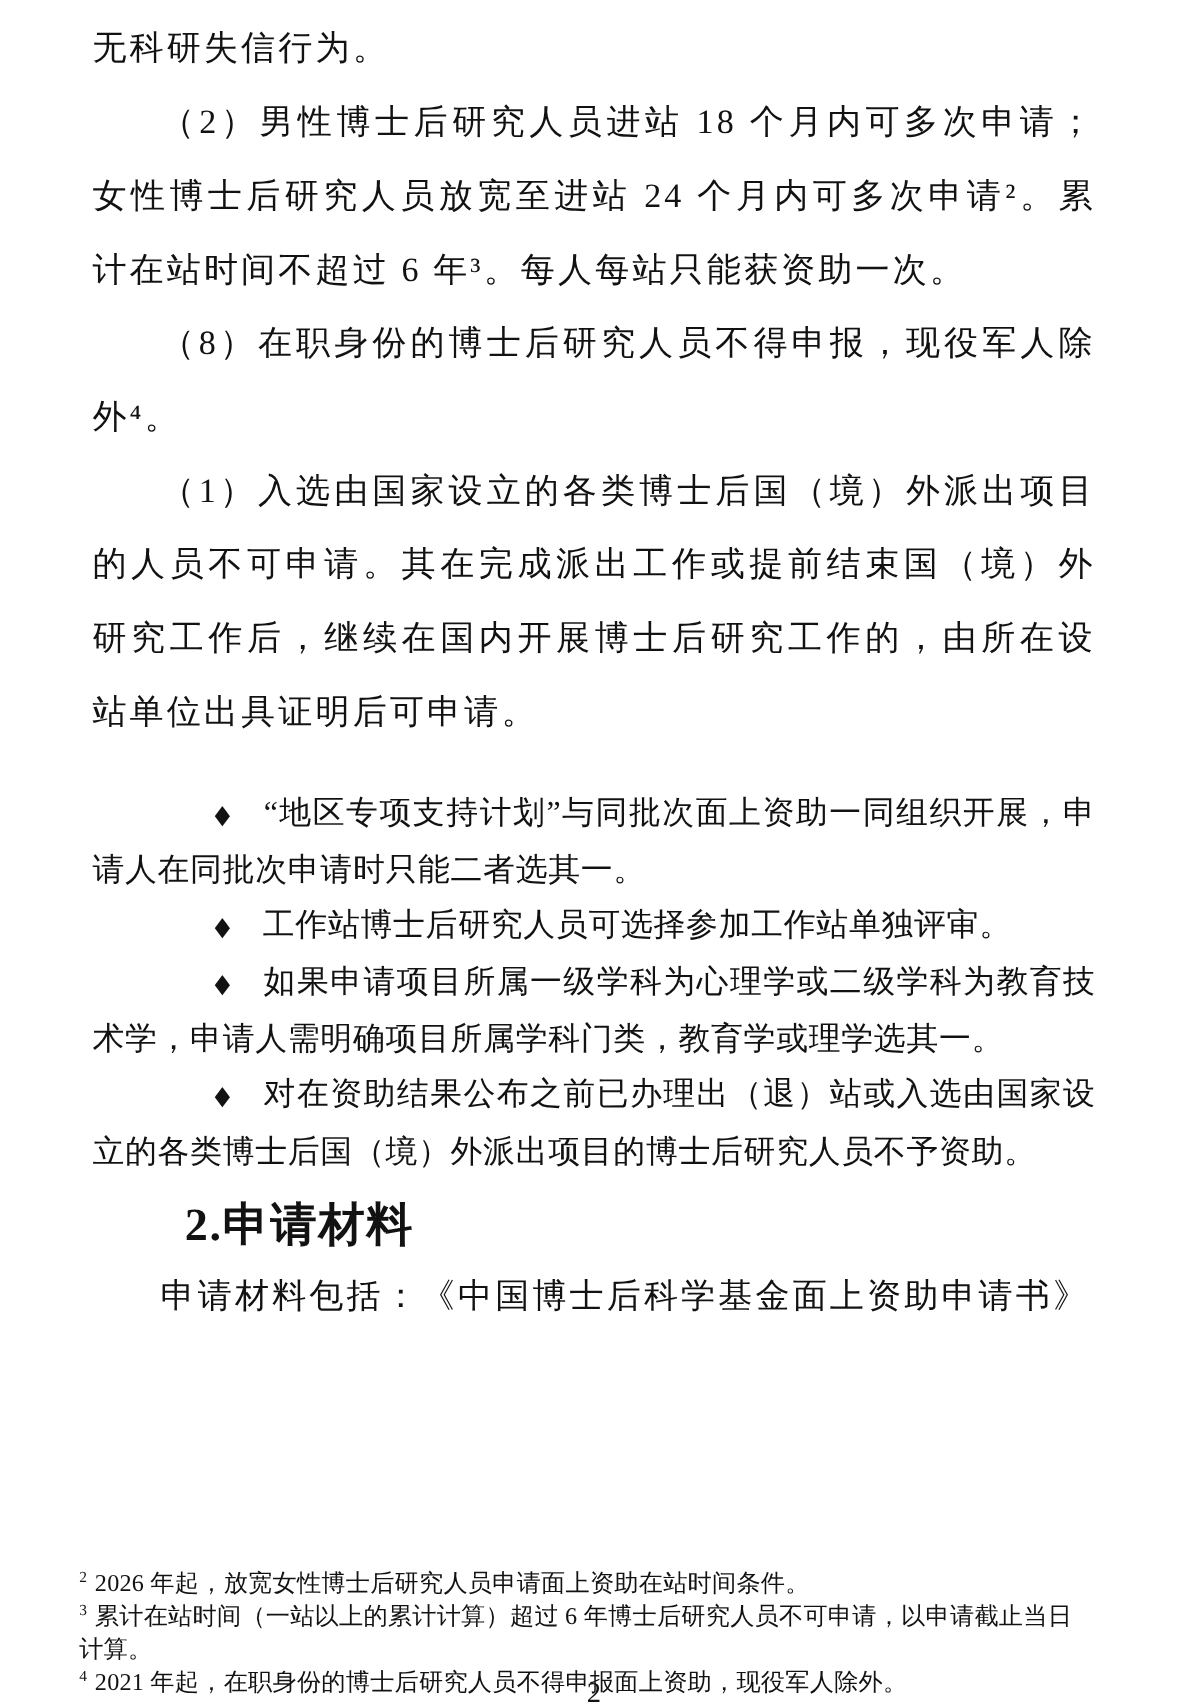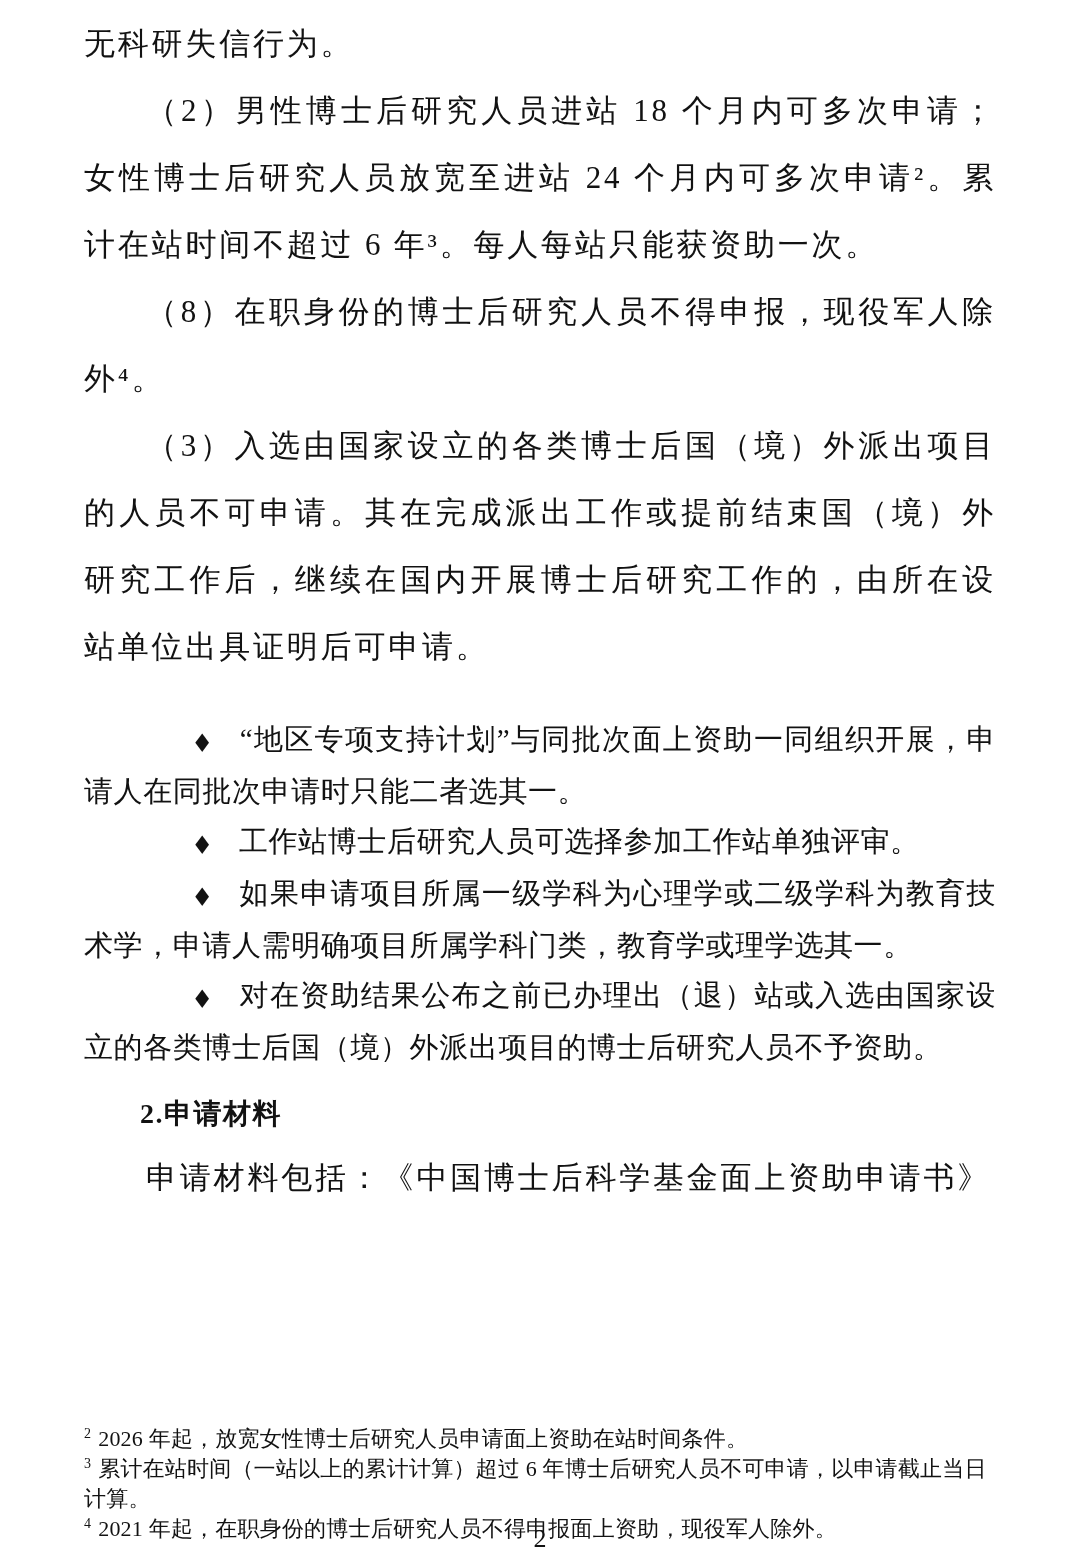--- a/index.html
+++ b/index.html
@@ -41,31 +41,31 @@
   }
   .bullet {
     display: inline-block;
     margin-right: 12px;
     font-size: 24px;
     transform: scaleX(0.75);
   }
 
   .section-heading {
     margin: 14px 0 0 0;
-    font-size: 28px;
+    font-size: 42px;
     font-weight: bold;
     line-height: 56px;
     text-indent: 2em;
     letter-spacing: 1.5px;
   }
   .closing { margin-top: 2px; }
 
   .footnotes {
     position: absolute;
-    left: 84px;
+    left: 72px;
     top: 1424px;
     width: 916px;
     font-size: 22px;
     line-height: 30px;
     letter-spacing: 0.2px;
     font-family: Liberation Serif, serif;
   }
   .footnote { margin: 0; }
   .footnote sup {
     font-size: 14px;
@@ -88,21 +88,21 @@
 
   <div class="content">
 
     <p class="body-para">无科研失信行为。</p>
 
     <p class="body-para indent">（2）男性博士后研究人员进站 18 个月内可多次申请；女性博士后研究人员放宽至进站 24 个月内可多次申请²。累计在站时间不超过 6 年³。每人每站只能获资助一次。</p>
 
     <p class="body-para indent">（8）在职身份的博士后研究人员不得申报，现役军人除外⁴。</p>
 
 
-    <p class="body-para indent">（3）入选由国家设立的各类博士后国（境）外派出项目的人员不可申请。其在完成派出工作或提前结束国（境）外研究工作后，继续在国内开展博士后研究工作的，由所在设站单位出具证明后可申请。</p>
+    <p class="body-para indent">（1）入选由国家设立的各类博士后国（境）外派出项目的人员不可申请。其在完成派出工作或提前结束国（境）外研究工作后，继续在国内开展博士后研究工作的，由所在设站单位出具证明后可申请。</p>
 
     <div class="tips">
 
       <p class="tip">
         <span class="bullet">◆</span>
         <span>“地区专项支持计划”与同批次面上资助一同组织开展，申请人在同批次申请时只能二者选其一。</span>
       </p>
 
       <p class="tip">
         <span class="bullet">◆</span>

